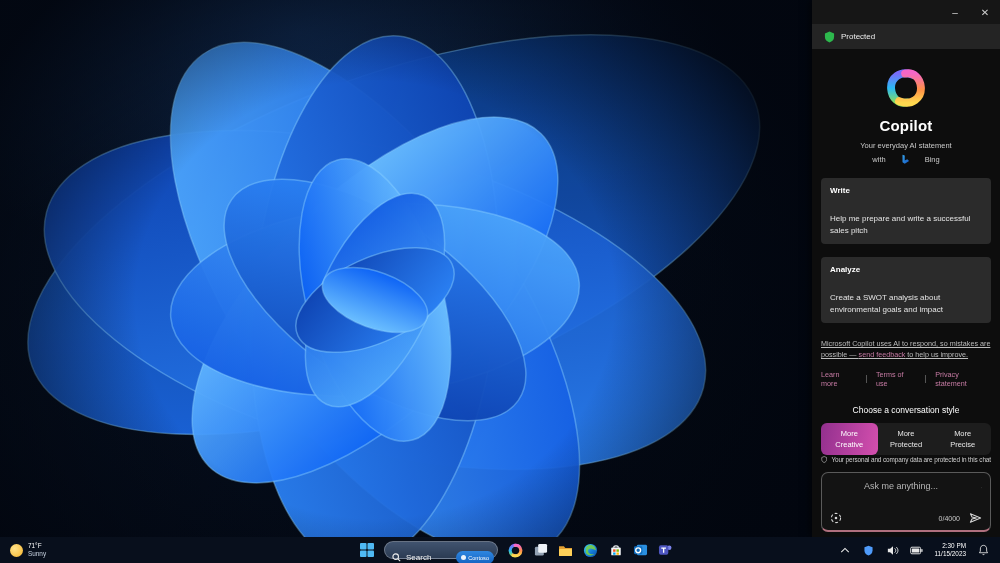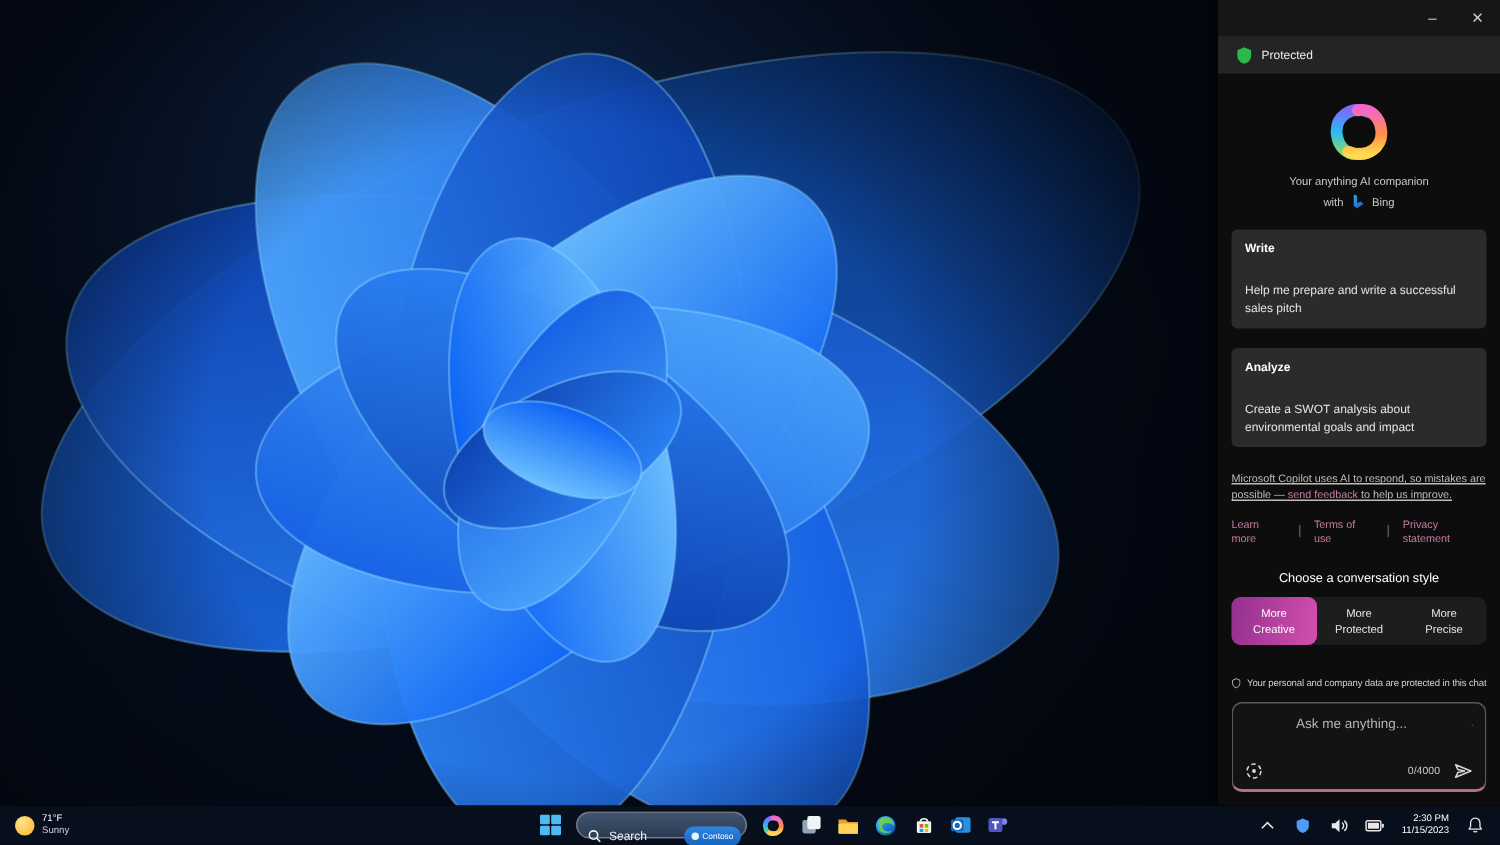--- a/index.html
+++ b/index.html
@@ -22,21 +22,21 @@
     background:#0d0d0d; display:flex; flex-direction:column; box-shadow:-2px 0 8px rgba(0,0,0,.6); }
   .titlebar { height:24px; background:#161616; display:flex; justify-content:flex-end; align-items:center; flex:0 0 auto; }
   .win-btn { width:30px; height:24px; color:#cfcfcf; font-size:10px; display:flex; align-items:center; justify-content:center; cursor:default; }
   .protected-bar { height:25px; background:#242424; display:flex; align-items:center; gap:6px; padding:0 12px; flex:0 0 auto; }
   .protected-label { font-size:8px; color:#ececec; }
 
   .panel-body { flex:1; display:flex; flex-direction:column; padding:0 9px; min-height:0; }
   .logo-wrap { display:flex; justify-content:center; margin-top:18px; }
   .copilot-title { margin-top:8px; text-align:center; font-size:15px; font-weight:700; color:#fff; letter-spacing:.2px; }
   .copilot-sub { margin-top:7px; text-align:center; font-size:7.5px; color:#c9c9c9; }
-  .with-bing { margin-top:4px; display:flex; justify-content:center; align-items:center; gap:5px; font-size:7.5px; color:#c9c9c9; }
+  .with-bing { margin-top:4px; display:flex; justify-content:center; align-items:center; gap:15px; font-size:7.5px; color:#c9c9c9; }
 
   .card { background:#2b2b2b; border-radius:4px; padding:8px 9px; margin-top:13px; cursor:default; }
   .card:first-of-type { margin-top:15px; }
   .card-title { font-size:8px; font-weight:700; color:#fff; }
   .card-body { margin-top:18px; font-size:8px; line-height:1.45; color:#e4e4e4; }
 
   .disclaimer { margin-top:16px; font-size:7.2px; line-height:1.5; color:#bdbdbd;text-decoration:underline; }
   .link { color:#c77ba4; cursor:pointer; }
   .links-row { margin-top:9px; display:flex; align-items:center; font-size:7.2px; }
   .links-sep { width:1px; height:8px; background:#555; margin:0 9px; }
@@ -153,21 +153,22 @@
             <stop offset="0" stop-color="#f566c8"></stop>
               <stop offset=".55" stop-color="#ff9046"></stop>
               <stop offset="1" stop-color="#ffd94f"></stop>
           </linearGradient>
         </defs>
         <path d="M32,9 C17,3 6,13 7,25 C7.8,35 15,42.5 25,40.5" fill="none" stroke="url(#cl)" stroke-width="9" stroke-linecap="round"></path>
         <path d="M16,39 C31,45 42,35 41,23 C40.2,13 33,5.5 23,7.5" fill="none" stroke="url(#cr)" stroke-width="9" stroke-linecap="round"></path>
       </svg>
     </div>
 
-    <div class="copilot-sub">Your anything AI companion</div>
+    <div class="copilot-title">Copilot</div>
+    <div class="copilot-sub">Your everyday AI statement</div>
     <div class="with-bing">
       <span>with</span>
       <svg width="9" height="11" viewBox="0 0 12 14">
         <defs>
             <linearGradient id="bg1" x1="0" y1="0" x2="1" y2="1">
           <stop offset="0" stop-color="#37a3e8"></stop>
               <stop offset="1" stop-color="#1255c4"></stop>
             </linearGradient>
           </defs>
         <path d="M2,0.5 L5,1.6 V8.2 L8.4,6.8 L10.8,8.9 L5,12.8 L2,10.8 Z" fill="url(#bg1)"></path>

